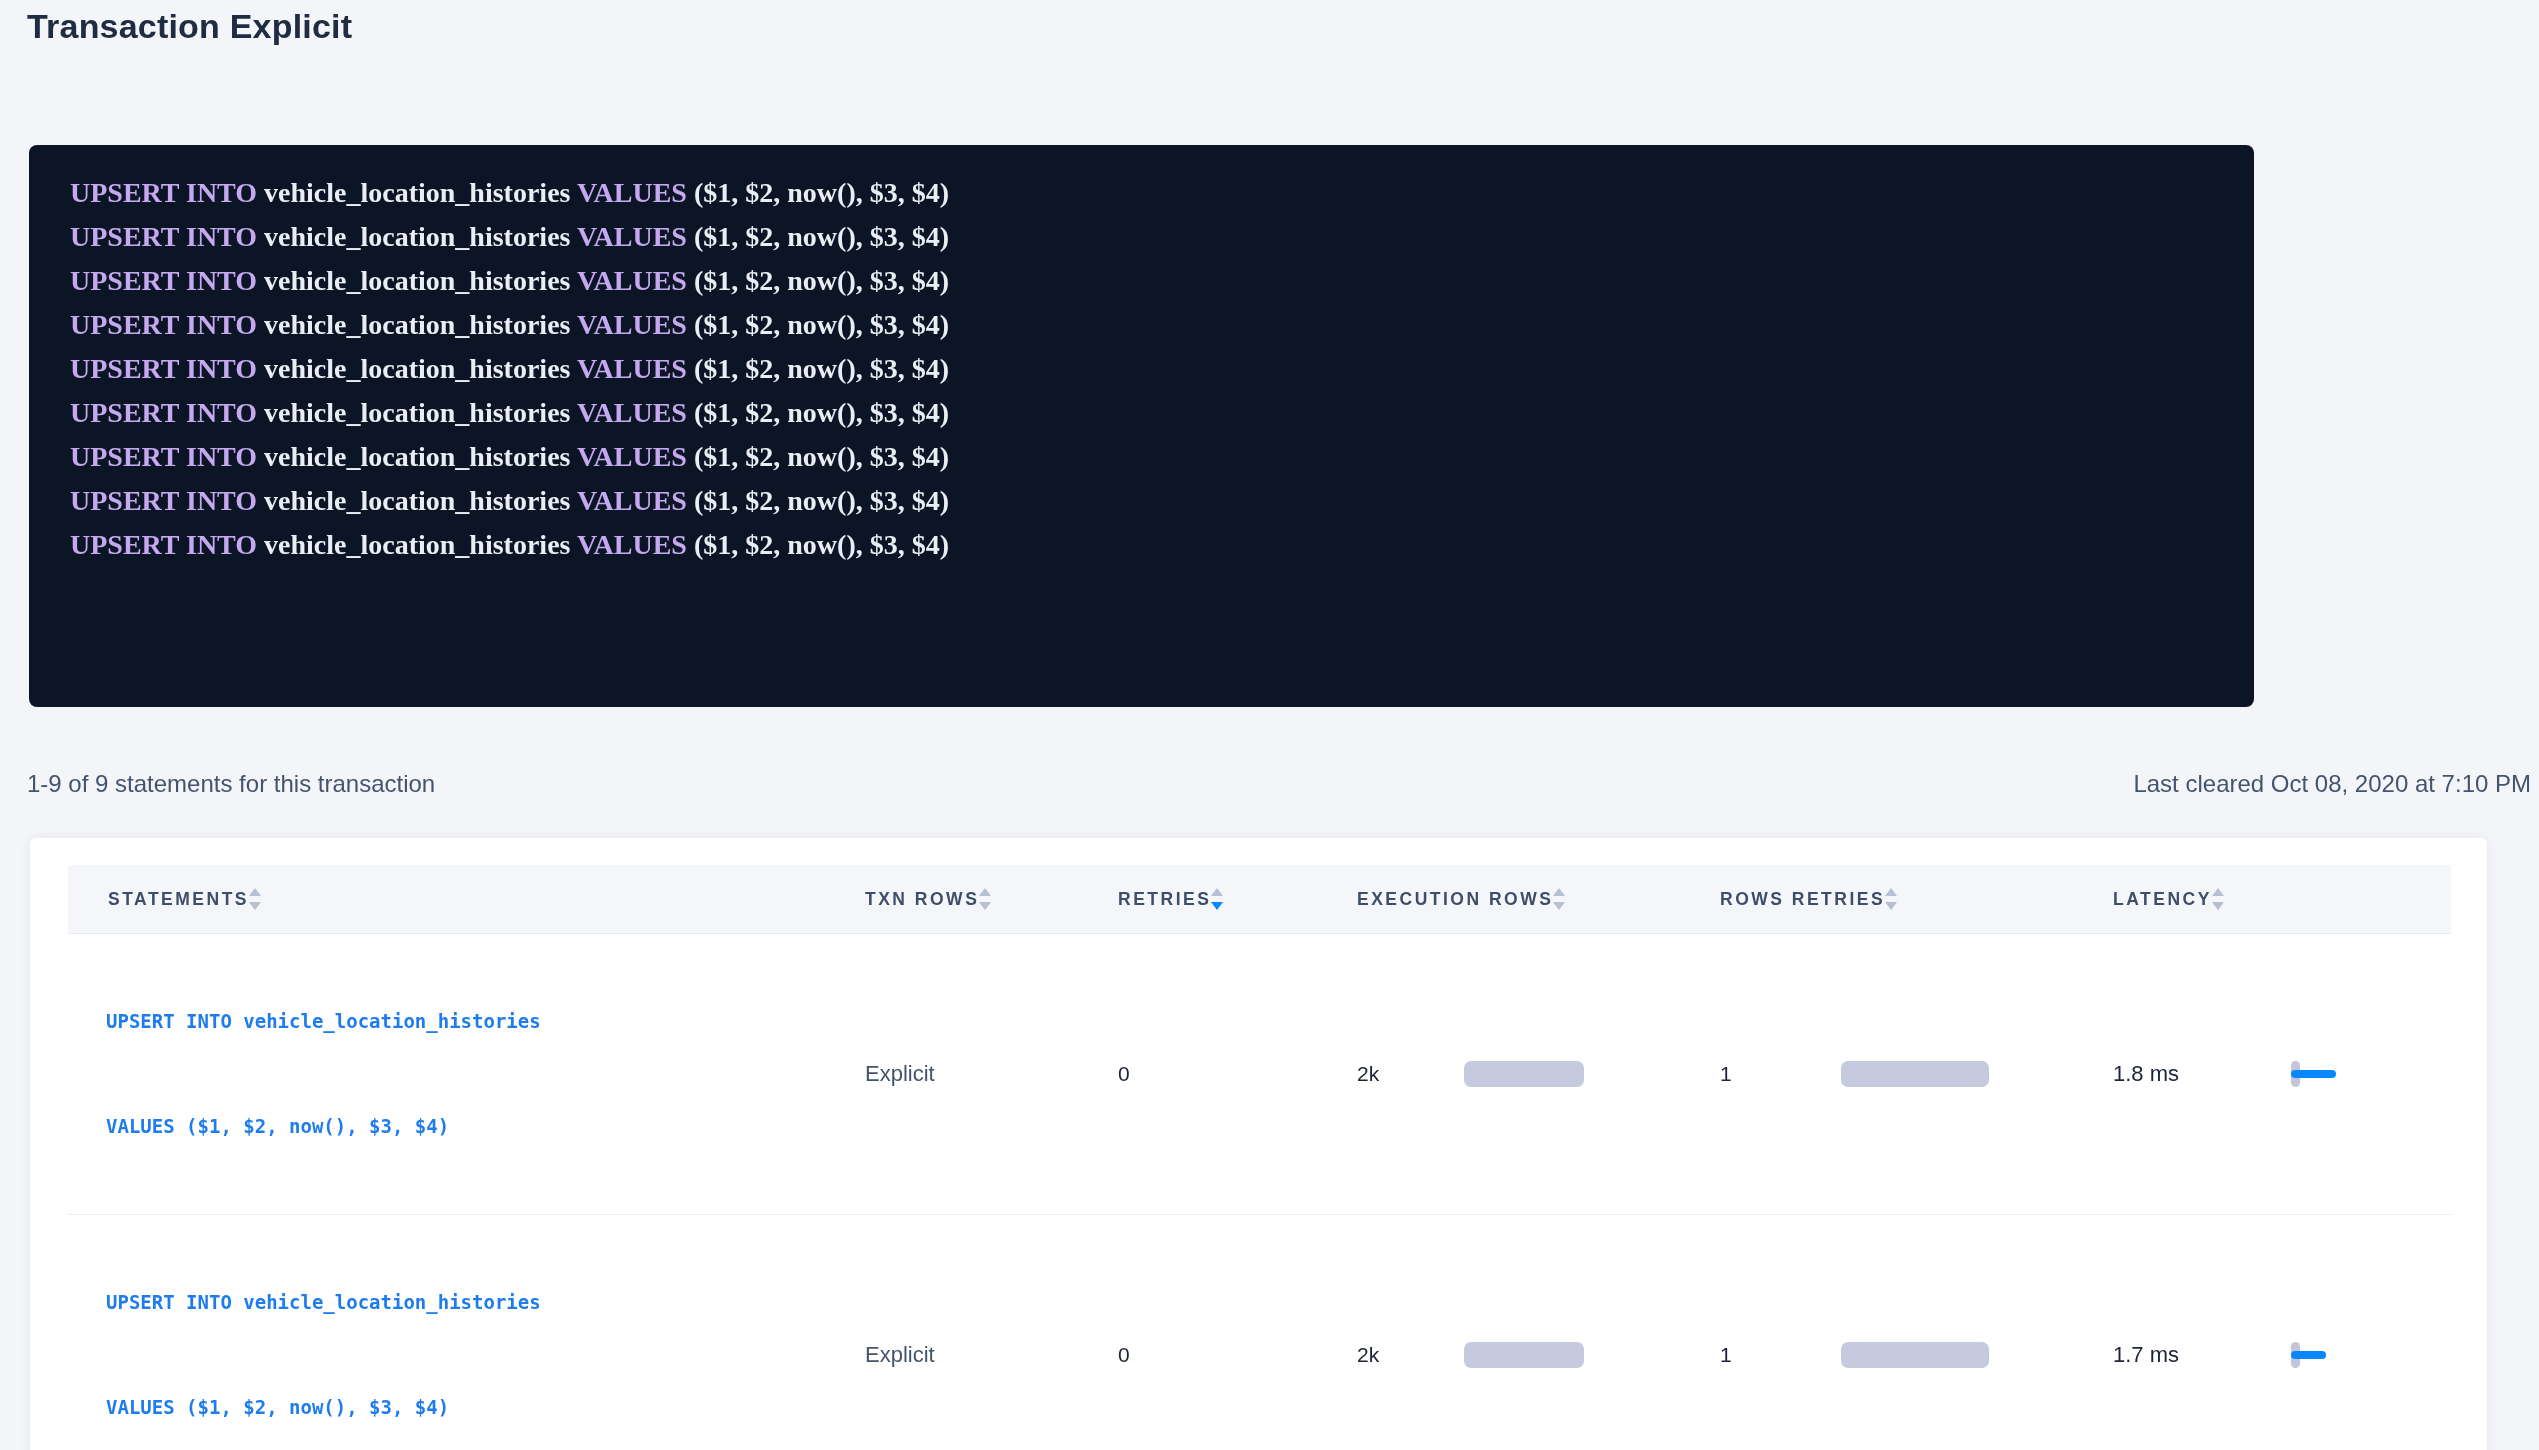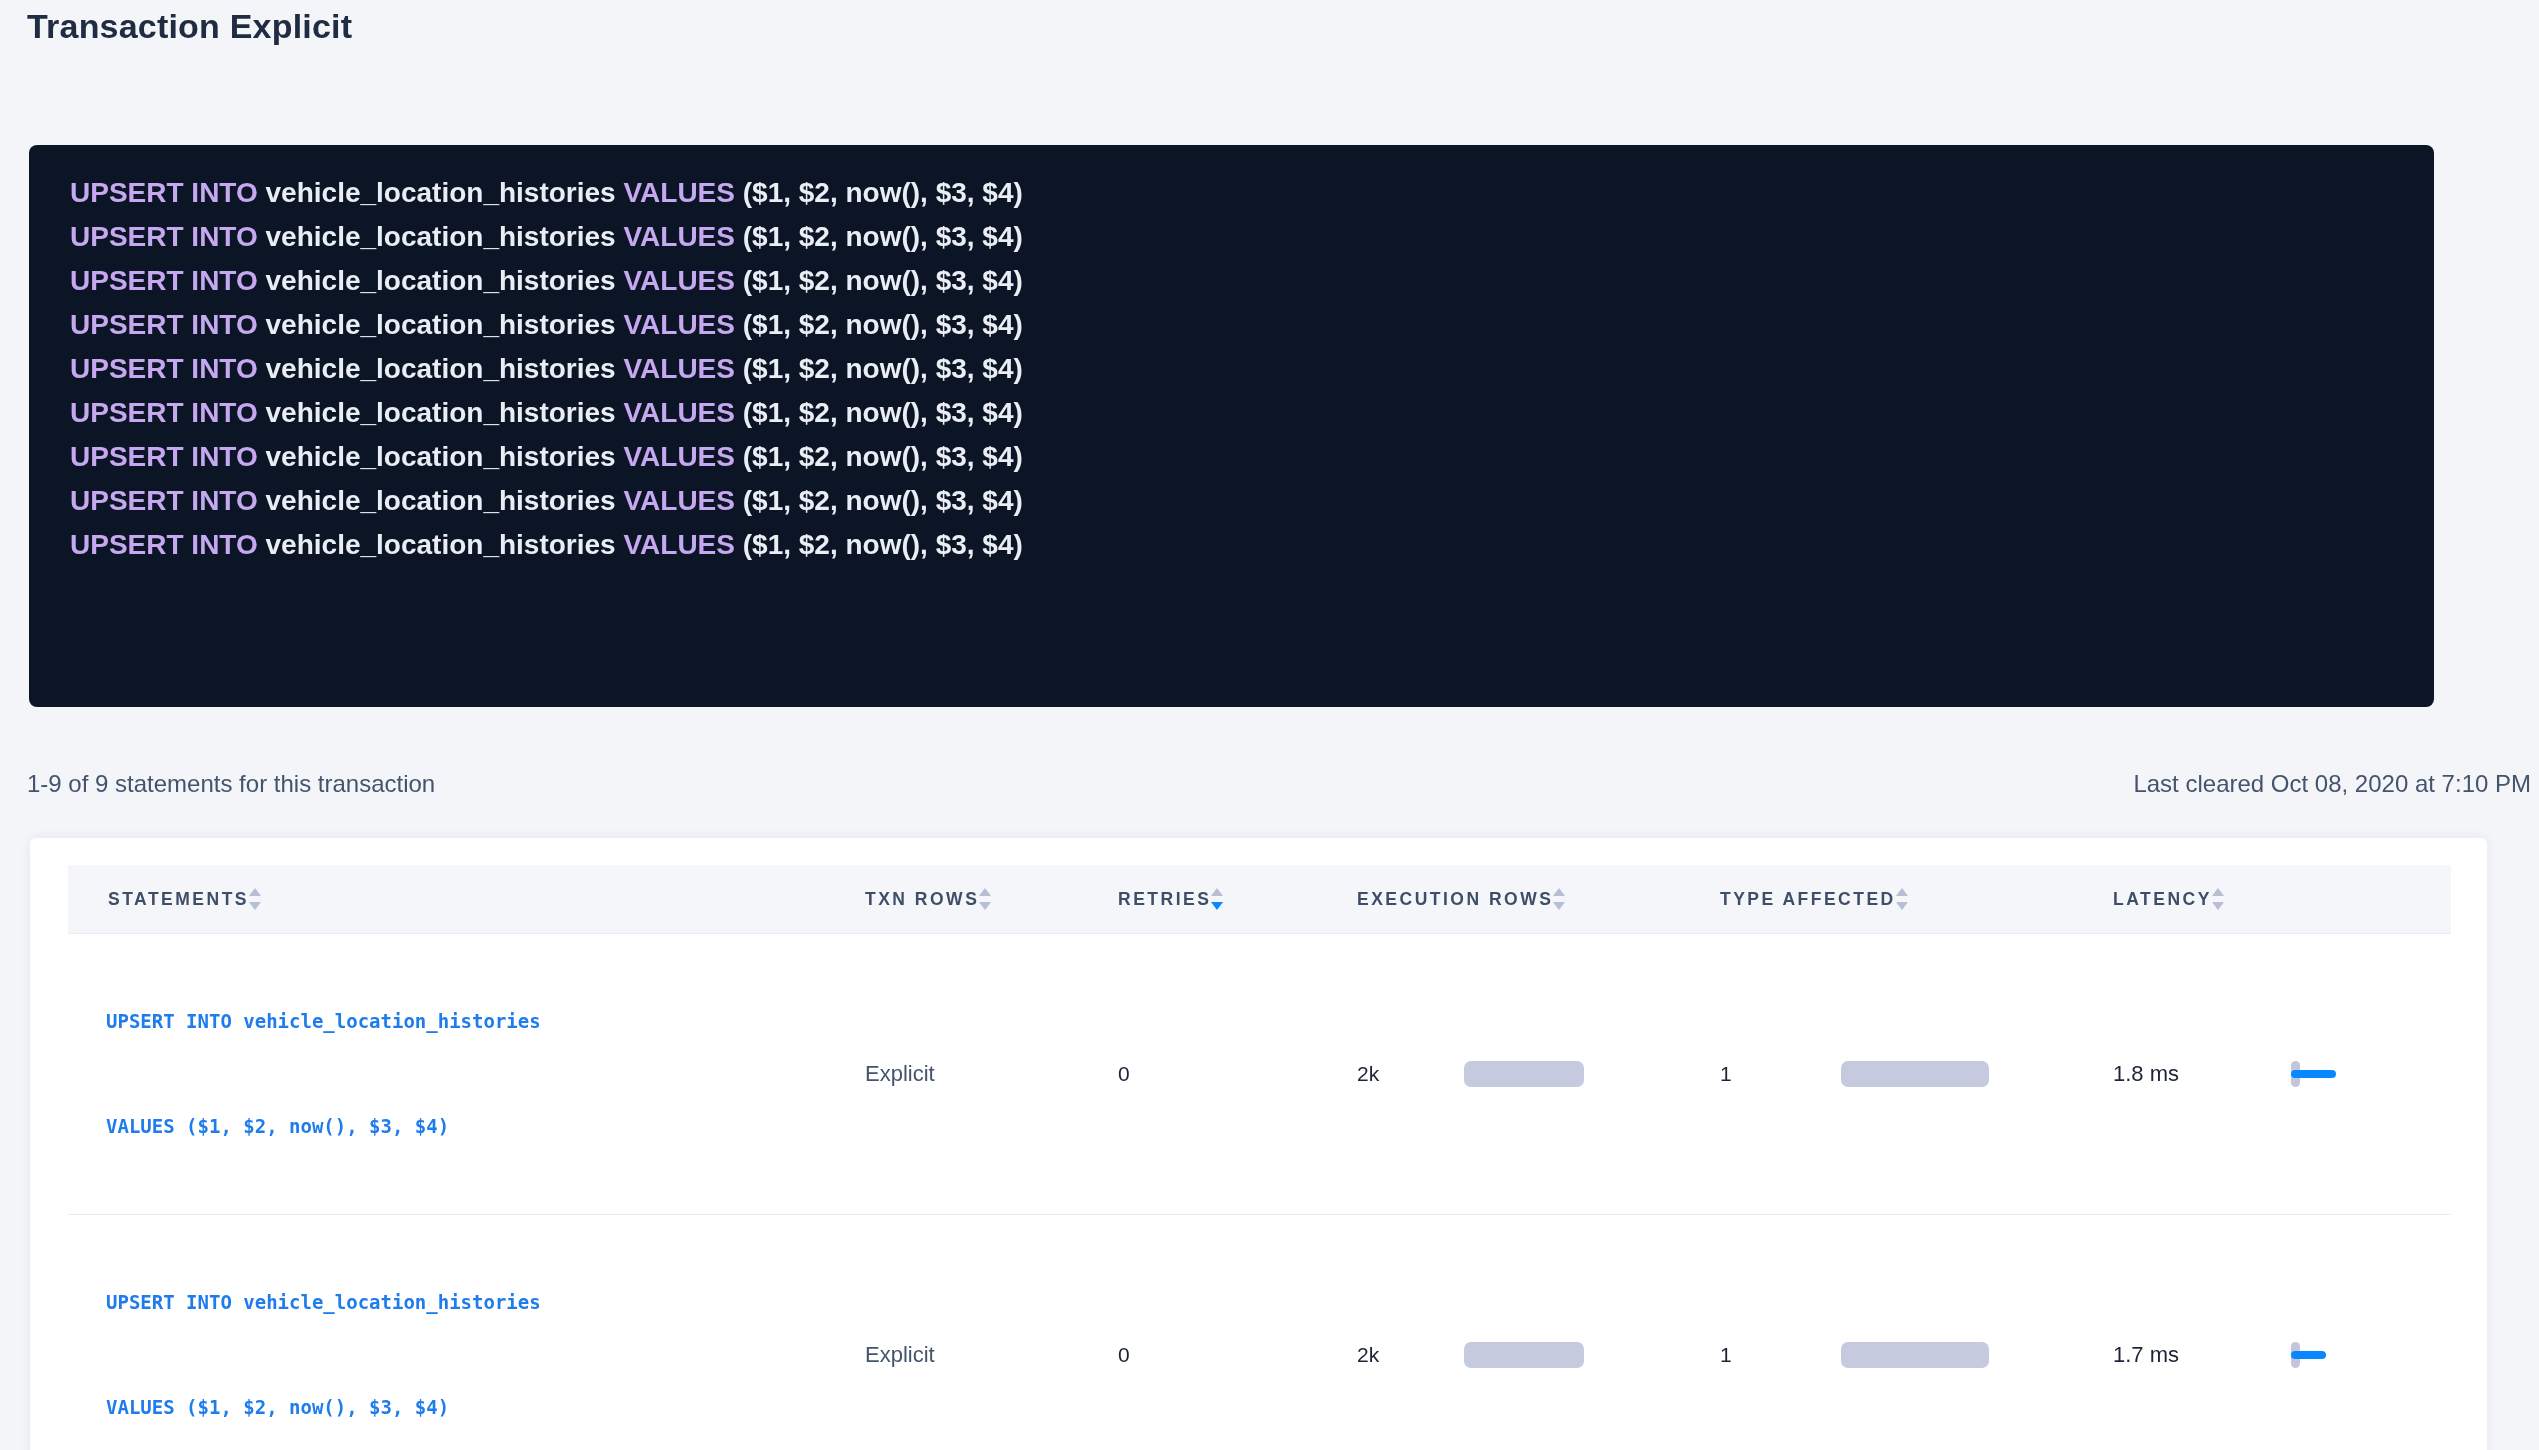--- a/index.html
+++ b/index.html
@@ -8,24 +8,24 @@
     background:var(--page-bg,#f4f5f9);
     font-family:"Liberation Sans",sans-serif;
   }
   .page-title{
     position:absolute;left:27px;top:0px;
     font-size:34px;font-weight:600;color:var(--title-color,#202c42);
     line-height:52px;letter-spacing:.2px;
   }
   
   .code-block{
-    position:absolute;left:29px;top:145px;width:2405px;height:562px;
+    position:absolute;left:29px;top:145px;width:2225px;height:562px;
     background:var(--code-bg,#0c1526);border-radius:8px;box-sizing:border-box;
     padding:26px 30px 0 41px;
-    font-family:Liberation Sans, sans-serif;font-size:28px;font-weight:700;
+    font-family:Liberation Serif, serif;font-size:28px;font-weight:700;
     line-height:44px;color:var(--code-fg,#e9edf4);white-space:pre;
   }
   .sql-line{height:44px;}
   .kw{color:var(--code-kw,#c5a8ef);}
   
   .info-row{
     position:absolute;left:27px;top:770px;width:2504px;
     display:flex;justify-content:space-between;
     font-size:24px;color:var(--slate,#44546d);
   }
@@ -132,21 +132,21 @@
           <div class="th-inner">
             <span>EXECUTION ROWS</span>
             <span class="sorter">
               <span class="tri-up"></span>
               <span class="tri-down"></span>
             </span>
           </div>
         </th>
         <th>
           <div class="th-inner">
-            <span>TYPE AFFECTED</span>
+            <span>ROWS RETRIES</span>
             <span class="sorter">
               <span class="tri-up"></span>
               <span class="tri-down"></span>
             </span>
           </div>
         </th>
         <th>
           <div class="th-inner">
             <span>LATENCY</span>
             <span class="sorter">

